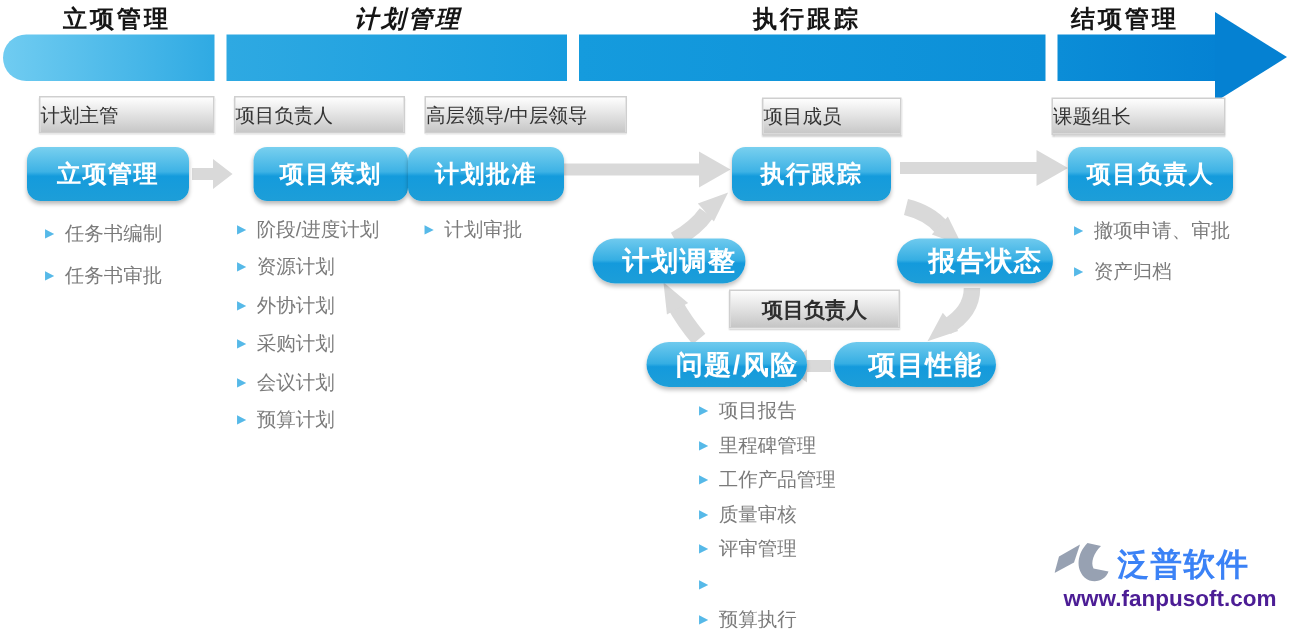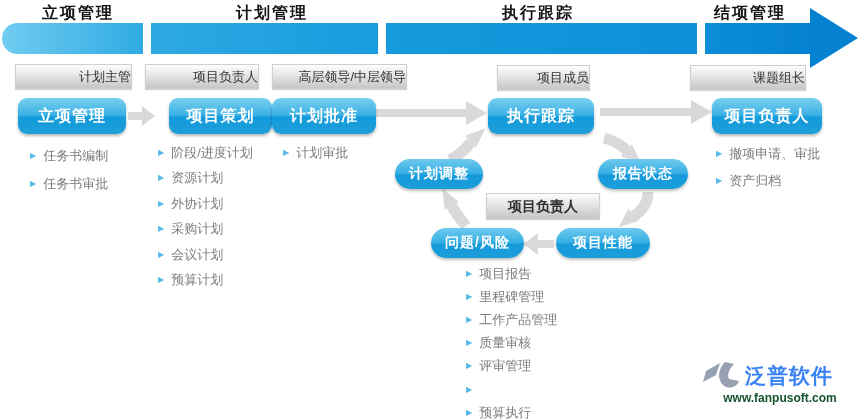--- a/index.html
+++ b/index.html
@@ -17,66 +17,66 @@
   .seg2{left:151px;width:227px;background:linear-gradient(90deg,#2ea9e2,#179cde);}
   .seg3{left:386px;width:311px;background:linear-gradient(90deg,#159bdd,#0c8fd8);}
   .seg4{left:705px;width:107px;background:linear-gradient(90deg,#0b8dd7,#0582d3);}
   .band-head{
     position:absolute;left:810px;top:8px;width:0;height:0;
     border-top:30px solid transparent;border-bottom:30px solid transparent;
     border-left:48px solid #0581d2;
   }
   
   .role-label{
-    position:absolute;height:23px;line-height:23px;text-align:right;
+    position:absolute;height:23px;line-height:23px;text-align:left;
     font-size:13px;color:#333;background:linear-gradient(#fefefe,#c7c7c7);
-    border:1px solid #cfcfcf;box-shadow:0 1px 1px rgba(0,0,0,.18);
+    border:1px solid #cfcfcf;box-shadow:0 1px 1px rgba(0,0,0,.18);margin-left:11px;
   }
   
   .step-btn{
     position:absolute;top:98px;height:36px;border-radius:9px;
     display:flex;align-items:center;justify-content:center;
     color:#fff;font-weight:bold;font-size:16px;letter-spacing:1px;
     background:linear-gradient(180deg,#79d0ef,#3db2e5 46%,#149bdc 54%,#1d9ed8);
     box-shadow:0 2px 3px rgba(0,0,0,.28);z-index:2;
   }
   
   .pill{
     position:absolute;height:30px;border-radius:15px;
     display:flex;align-items:center;justify-content:center;
-    color:#fff;font-weight:bold;font-size:14px;letter-spacing:1px;
+    color:#fff;font-weight:bold;font-size:18px;letter-spacing:1px;
     background:linear-gradient(180deg,#6fcaee,#35aee3 48%,#149adc 55%,#1d9ed8);
-    box-shadow:0 2px 3px rgba(0,0,0,.25);z-index:2;
+    box-shadow:0 2px 3px rgba(0,0,0,.25);z-index:2;padding-left:14px;
   }
   .center-label{
     position:absolute;left:486px;top:193px;width:112px;height:24px;line-height:24px;
     text-align:center;font-size:14px;font-weight:bold;color:#2e2e2e;
     background:linear-gradient(#fdfdfd,#c6c6c6);border:1px solid #cfcfcf;
     box-shadow:0 1px 1px rgba(0,0,0,.18);z-index:2;
   }
   
   .flow-list{position:absolute;display:flex;flex-direction:column;z-index:2;}
   .flow-list .li{display:flex;align-items:center;font-size:13px;color:#7b7b7b;}
   .flow-list .bullet{color:#56b9e8;font-size:8px;margin-right:7px;line-height:1;}
   .rows28 .li{height:28px;} .rows25 .li{height:25.5px;} .rows23 .li{height:23.2px;} .rows27 .li{height:27px;}
   
   .conn-layer{position:absolute;left:0;top:0;z-index:1;pointer-events:none;}
   
   .logo{position:absolute;left:703px;top:362px;width:154px;z-index:2;}
   .logo-row{display:flex;align-items:center;}
   .logo-name{font-size:21px;font-weight:bold;color:#3b82f6;letter-spacing:1px;margin-left:4px;}
-  .logo-url{text-align:center;font-size:12px;font-weight:bold;color:#14532d;margin-top:1px;}
+  .logo-url{text-align:center;font-size:15px;font-weight:bold;color:#4c1d95;margin-top:1px;}
 </style>
 </head>
 <body>
 
 <div class="canvas">
 
   <div class="phase-header" style="left:23px;">立项管理</div>
-  <div class="phase-header" style="left:217px;">计划管理</div>
+  <div class="phase-header" style="left:217px;font-style:italic;">计划管理</div>
   <div class="phase-header" style="left:483px;">执行跟踪</div>
   <div class="phase-header" style="left:695px;">结项管理</div>
 
   <div class="band-seg seg1"></div>
   <div class="band-seg seg2"></div>
   <div class="band-seg seg3"></div>
   <div class="band-seg seg4"></div>
   <div class="band-head"></div>
 
   <div class="role-label" style="left:15px;top:64px;width:115px;">计划主管</div>

